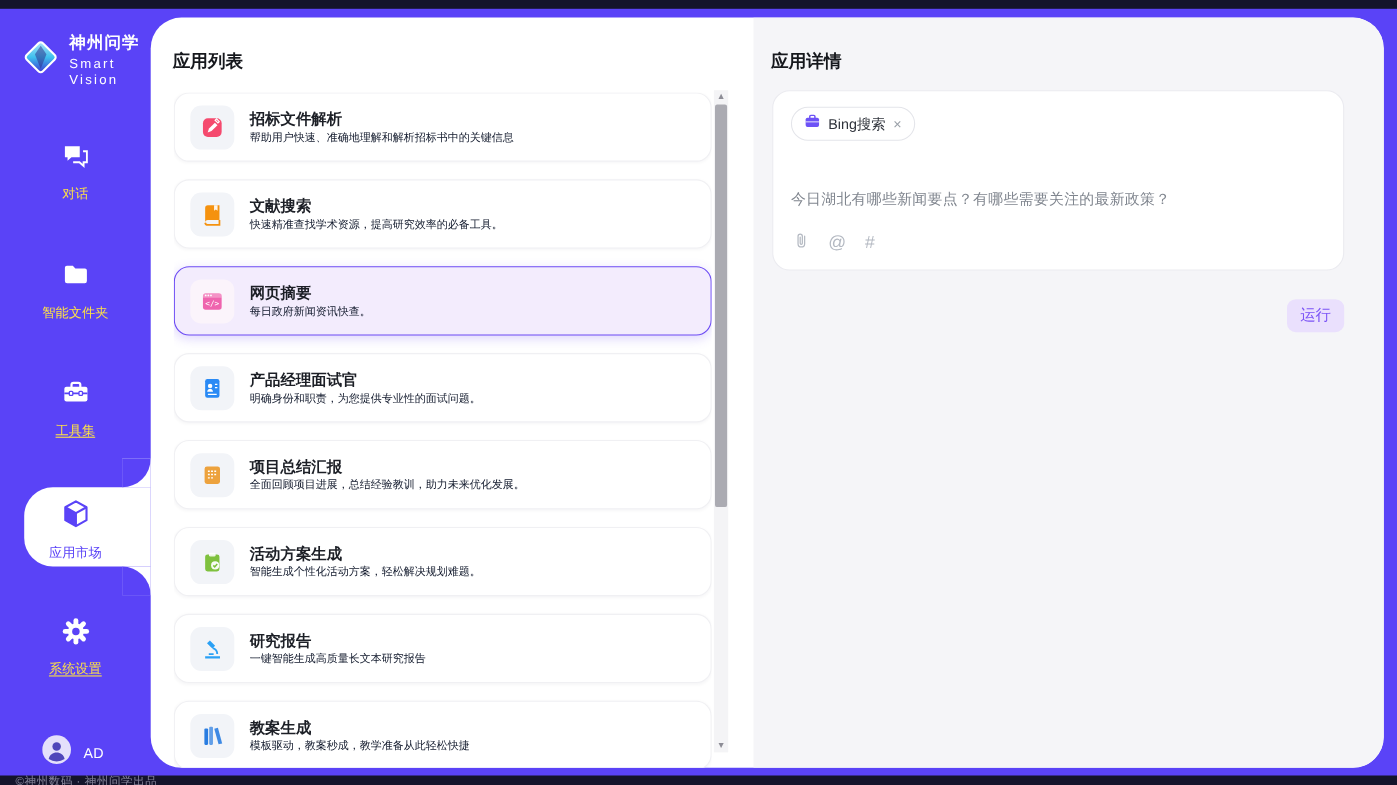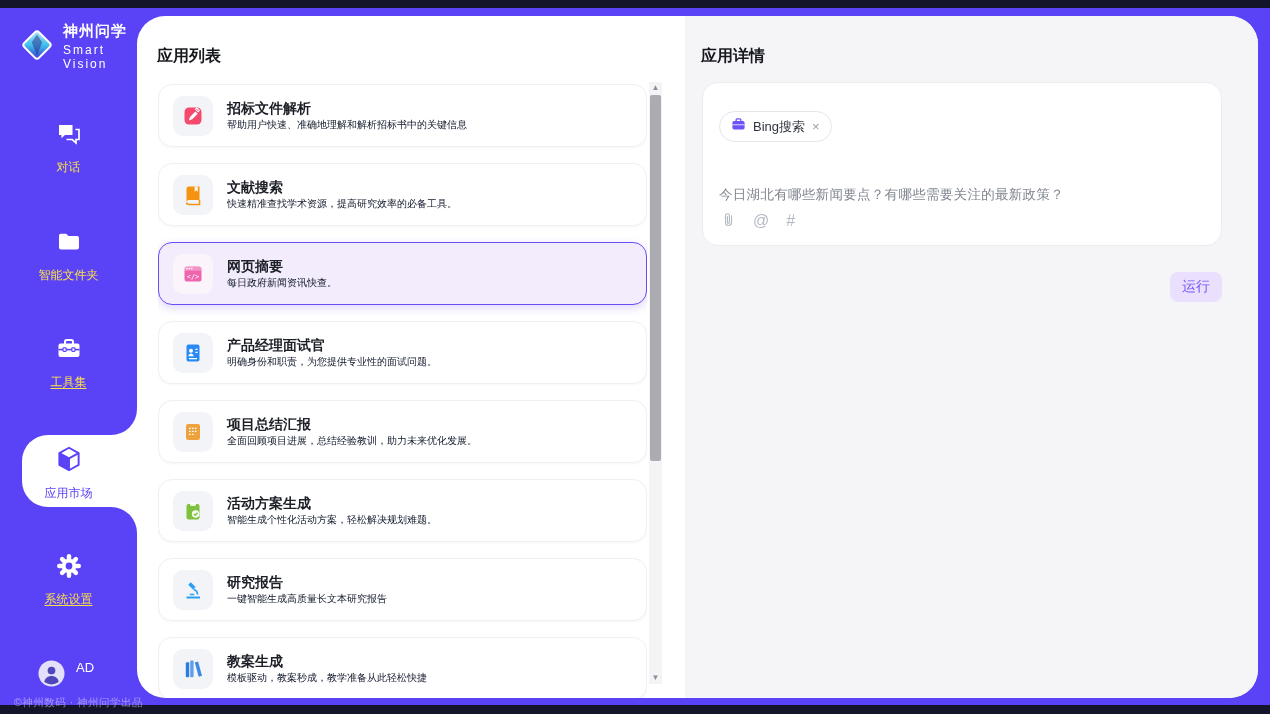--- a/index.html
+++ b/index.html
@@ -3,40 +3,40 @@
 <meta charset="utf-8">
 <style>
   * { margin:0; padding:0; box-sizing:border-box; }
   html,body { width:1270px; height:714px; font-family:"Liberation Sans","DejaVu Sans",sans-serif; }
   body { background:#14142b; position:relative; overflow:hidden; }
 
   
   .app { position:absolute; left:0; right:0; top:8px; bottom:9px; background:#5a43f7; }
 
   
-  .sidebar { position:absolute; left:0; top:4px; bottom:0; width:137px; }
+  .sidebar { position:absolute; left:0; top:12px; bottom:0; width:137px; }
   .logo { position:absolute; left:18px; top:10px; display:flex; align-items:center; gap:7px; }
   .logo-text .cn { color:#fff; font-size:15px; font-weight:bold; letter-spacing:1px; }
   .logo-text .en { color:#fff; font-size:12px; letter-spacing:2px; margin-top:2px; }
 
   .nav-item { position:absolute; left:0; width:137px; display:flex; flex-direction:column; align-items:center; cursor:pointer; }
   .nav-item .label { margin-top:7px; font-size:12px; color:#fde047; }
   .nav-item .label.u { text-decoration:underline; text-underline-offset:2px; }
   .nav-chat { top:108px; } .nav-folder { top:216px; } .nav-tools { top:323px; }
   .nav-market { top:432px; } .nav-settings { top:540px; }
   .nav-market .label { color:#5a43f7; }
 
   
   .active-blob { position:absolute; left:22px; right:0; top:423px; height:72px; background:#fff; border-radius:26px 0 0 26px; }
   .blob-curve { position:absolute; right:0; width:26px; height:26px; background:#fff; }
   .blob-curve.t { top:397px; } .blob-curve.b { top:495px; }
   .blob-curve.t::before { content:""; position:absolute; inset:0; background:#5a43f7; border-bottom-right-radius:26px; }
   .blob-curve.b::before { content:""; position:absolute; inset:0; background:#5a43f7; border-top-right-radius:26px; }
 
-  .user-row { position:absolute; left:38px; top:648px; display:flex; align-items:flex-start; gap:11px; }
+  .user-row { position:absolute; left:38px; top:648px; display:flex; align-items:center; gap:11px; }
   .user-row .uname { color:#fff; font-size:13px; }
   .side-footer { position:absolute; left:14px; top:684px; width:130px; color:rgba(240,238,255,.5); font-size:10.5px; letter-spacing:.5px; }
 
   
   .main-panel { position:absolute; left:137px; right:12px; top:8px; bottom:7px; background:#fff; border-radius:28px; display:flex; overflow:hidden; }
 
   
   .list-pane { width:548px; position:relative; }
   .pane-title { font-size:16px; font-weight:bold; color:#16181d; }
   .list-pane .pane-title { position:absolute; left:20px; top:30px; }
@@ -54,21 +54,21 @@
   
   .scrollbar { position:absolute; right:23px; top:66px; bottom:14px; width:13px; background:#f4f4f6; }
   .sb-arrow { position:absolute; left:0; width:13px; height:12px; color:#8d8d96; font-size:8px; line-height:12px; text-align:center; cursor:pointer; }
   .sb-arrow.up { top:0; } .sb-arrow.down { bottom:0; }
   .sb-thumb { position:absolute; left:1px; width:11px; top:13px; height:366px; background:#ababb2; border-radius:2px; cursor:pointer; }
 
   
   .detail-pane { flex:1; background:#f5f5f8; border-radius:0 28px 28px 0; position:relative; }
   .detail-pane .pane-title { position:absolute; left:16px; top:30px; }
   .composer { position:absolute; left:17px; right:36px; top:66px; height:164px; background:#fff; border:1px solid #ebebf0; border-radius:16px; padding:14px 16px; }
-  .chip { display:inline-flex; align-items:center; gap:7px; height:31px; padding:0 11px; border:1px solid #e4e5ea; border-radius:17px; background:#fff; cursor:pointer;margin-top:14px; }
+  .chip { display:inline-flex; align-items:center; gap:7px; height:31px; padding:0 11px; border:1px solid #e4e5ea; border-radius:17px; background:#fff; cursor:pointer; }
   .chip .chip-label { font-size:13px; color:#30343c; }
   .chip .chip-close { font-size:13px; color:#9aa0a8; cursor:pointer; line-height:1; }
   .query-text { margin-top:44px; font-size:13.5px; color:#80868f; letter-spacing:.3px; cursor:text; }
   .composer-tools { position:absolute; left:18px; bottom:14px; display:flex; align-items:center; gap:17px; color:#b4b9c2; }
   .composer-tools .ct { font-size:16px; cursor:pointer; line-height:1; }
   .run-btn { position:absolute; right:36px; top:256px; width:52px; height:30px; background:#eae0fd; color:#7c54f6;
              font-size:14px; border:none; border-radius:8px; cursor:pointer; font-family:inherit; }
 </style>
 </head>
 <body>

